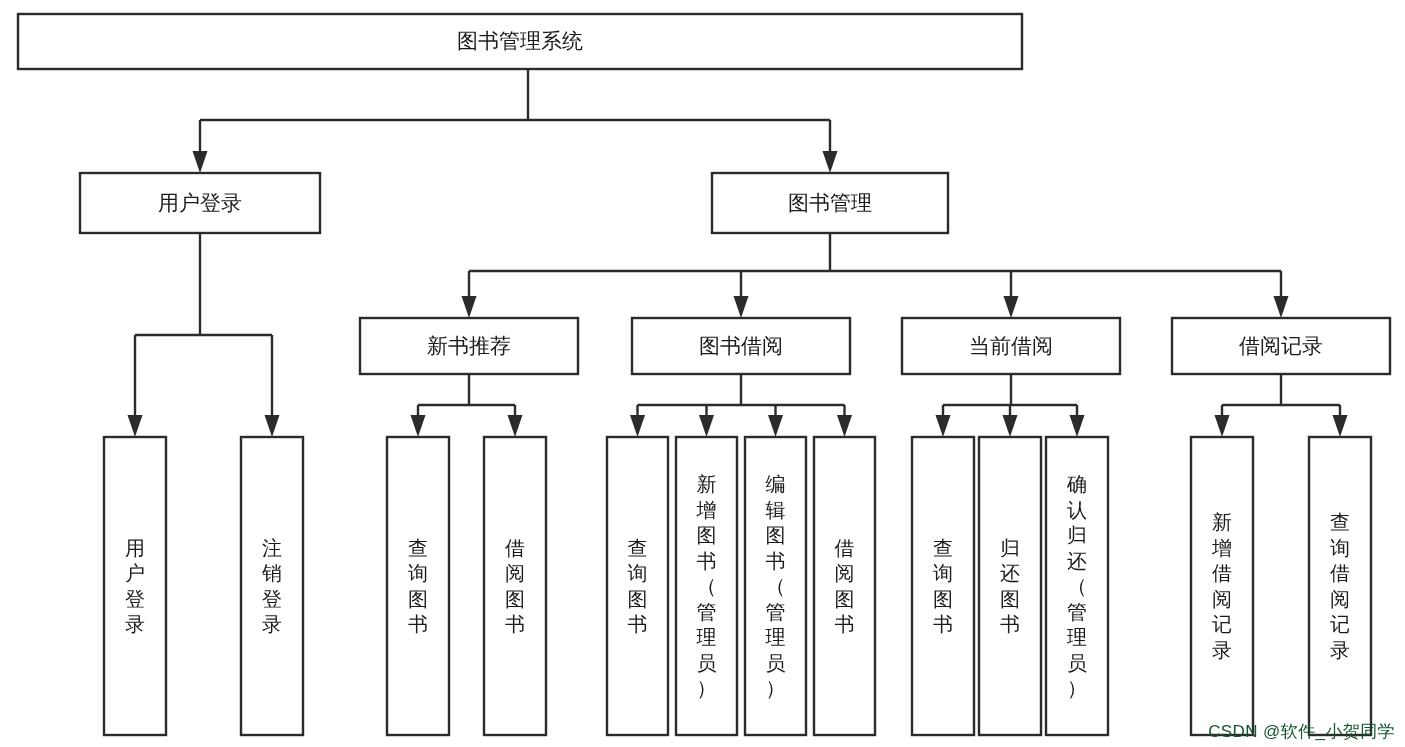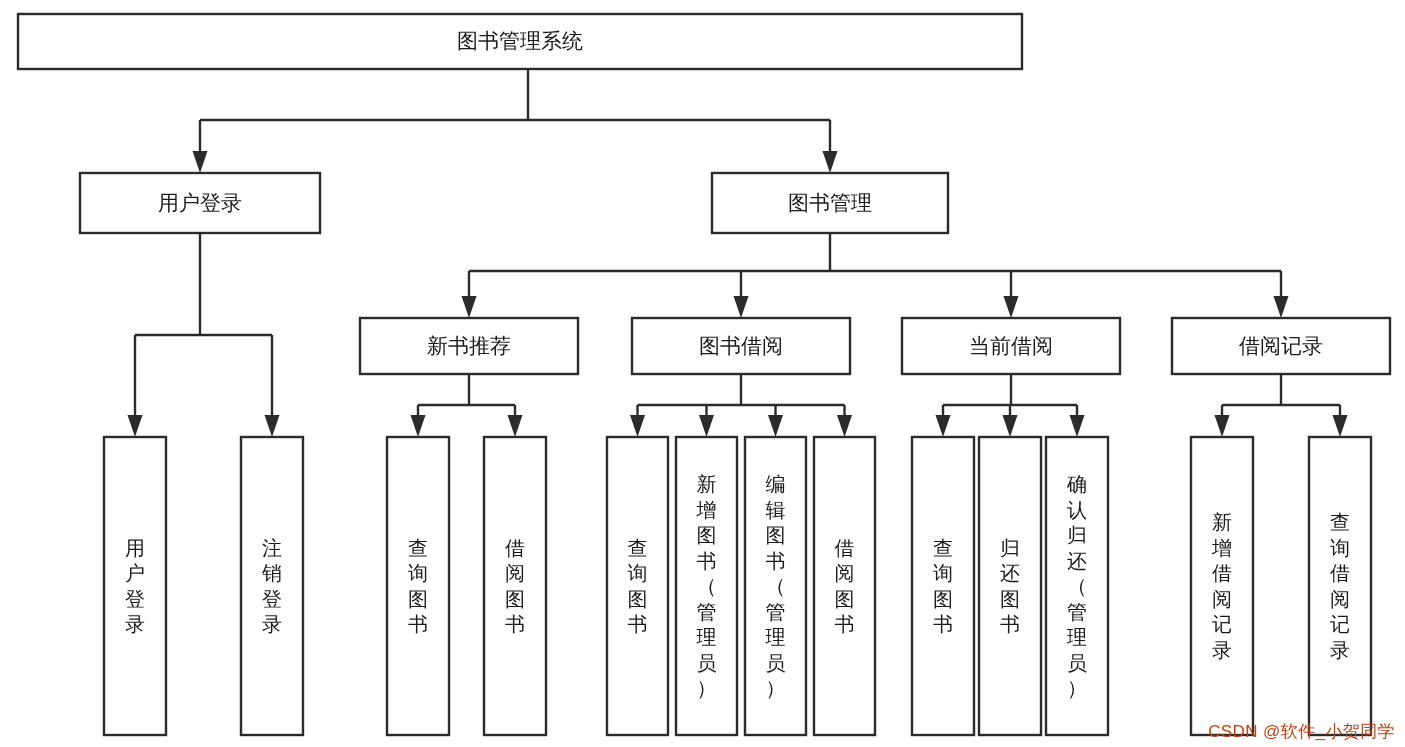--- a/index.html
+++ b/index.html
@@ -54,21 +54,21 @@
     font-family: "Liberation Sans", "DejaVu Sans", sans-serif;
     font-size: 20px;
     text-anchor: middle;
   }
   .watermark {
     position: absolute;
     right: 10px;
     bottom: 4px;
     font-family: "Liberation Sans", "DejaVu Sans", sans-serif;
     font-size: 17px;
-    color: #c2410c;
+    color: #14532d;
     letter-spacing: 0.4px;
     white-space: nowrap;
     user-select: none;
   }
 </style>
 </head>
 <body>
 
 <div id="diagram-root">
   <svg id="tree-svg" viewBox="0 0 1405 747">

